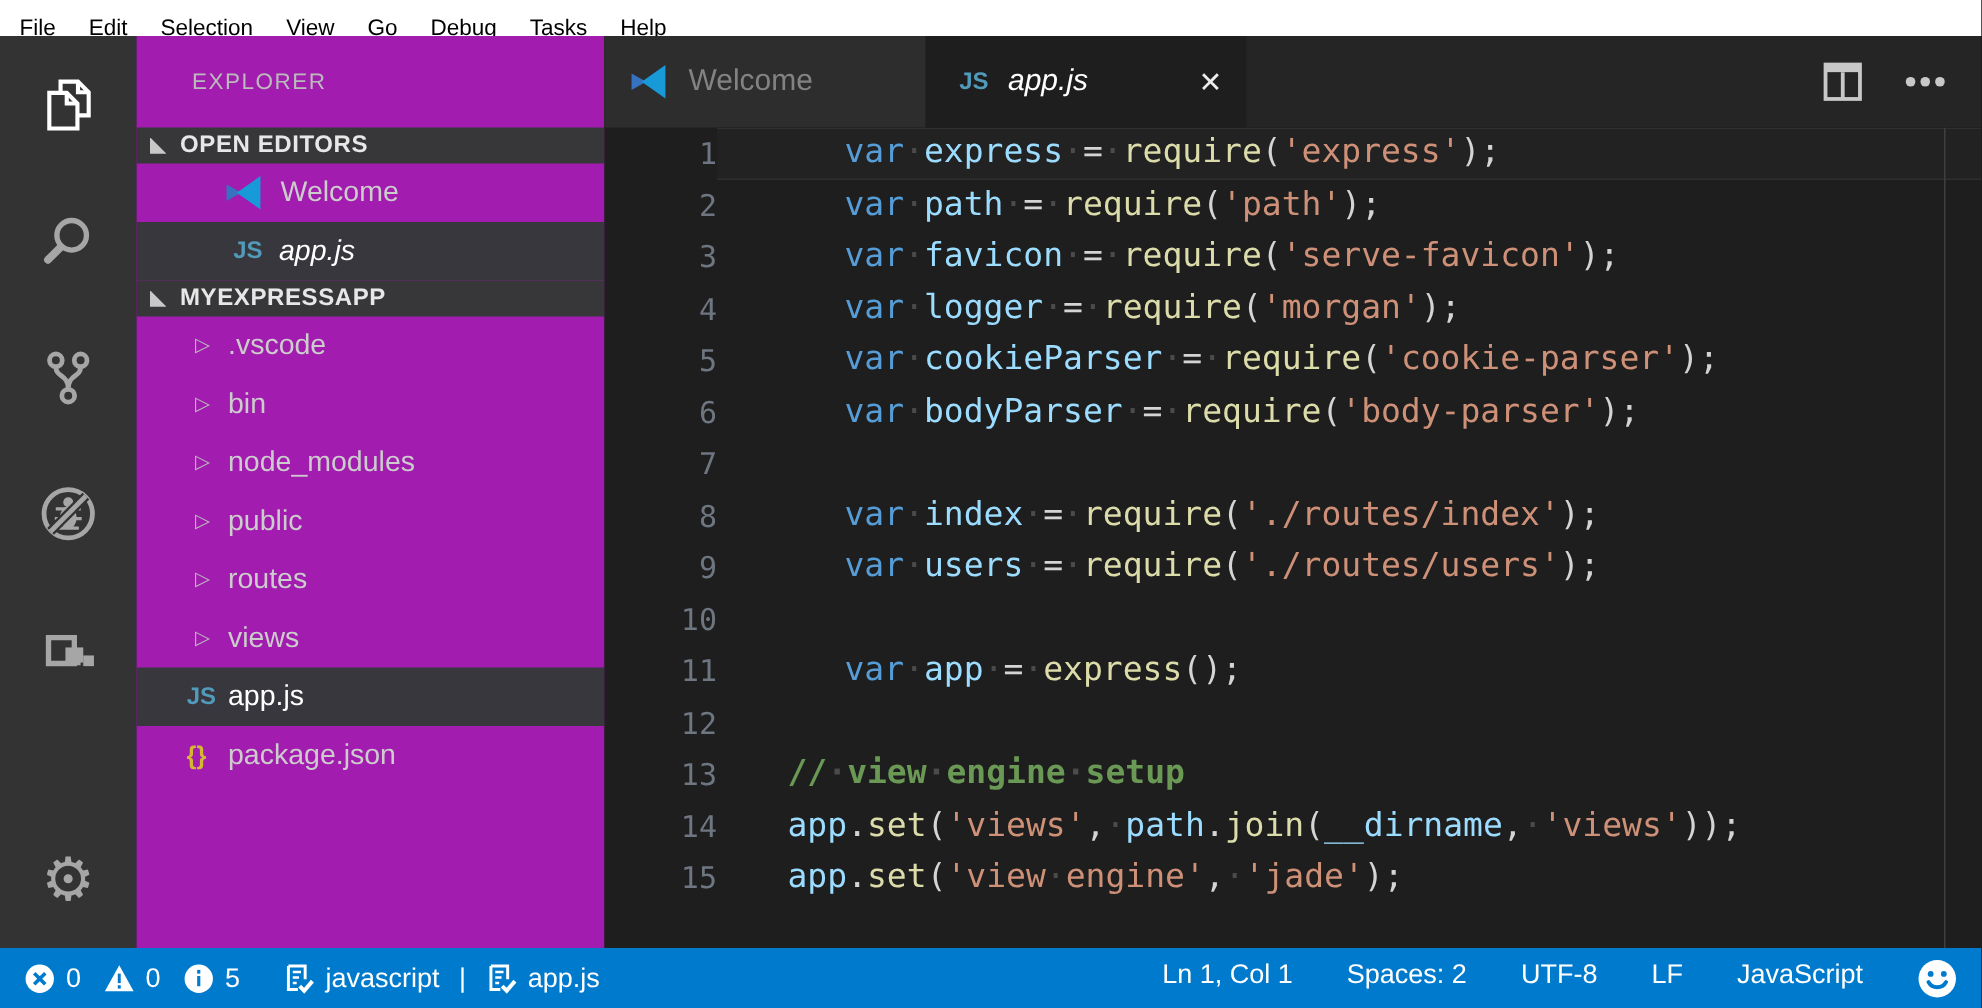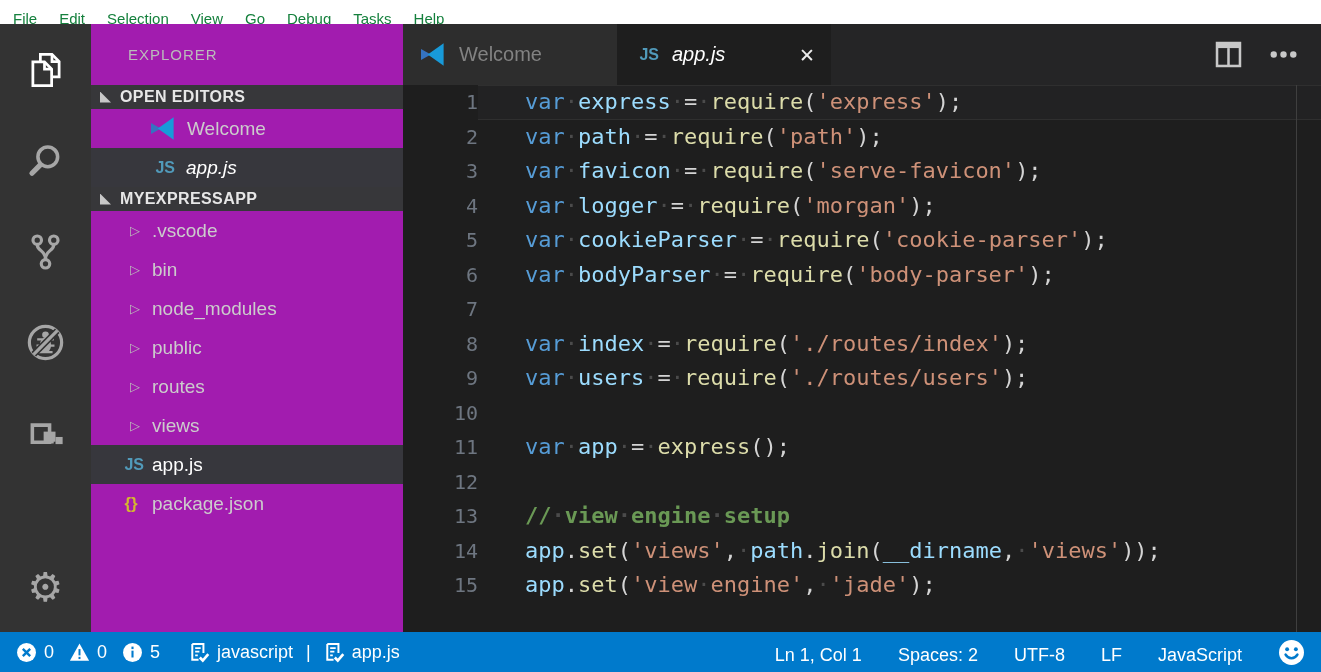--- a/index.html
+++ b/index.html
@@ -3,21 +3,21 @@
 <meta charset="utf-8">
 <style>
   * { margin:0; padding:0; box-sizing:border-box; }
   html,body { width:1321px; height:672px; overflow:hidden; background:#1E1E1E;
               font-family:"Liberation Sans", sans-serif; }
   #window { width:1321px; height:672px; display:flex; flex-direction:column; }
 
   
   .menubar { height:24px; background:#FFFFFF; display:flex; align-items:center;
              padding-left:2px; flex-shrink:0; }
-  .menu-item { font-size:15px; color:#15803d; padding:0 11px; height:24px;
+  .menu-item { font-size:15px; color:#000000; padding:0 11px; height:24px;
                display:flex; align-items:center; cursor:default;margin-top:13px; }
 
   
   .main { flex:1; display:flex; min-height:0; }
 
   
   .activitybar { width:91px; background:#333333; display:flex; flex-direction:column; flex-shrink:0; }
   .ab-item { height:91px; display:flex; align-items:center; justify-content:center; }
   .ab-bottom { margin-top:auto; }
   .gear-glyph { font-size:40px; color:#A6A6A6; line-height:1; font-family:"DejaVu Sans", sans-serif; }
@@ -53,30 +53,30 @@
   .tab .close { margin-left:auto; font-size:19px; color:#EDEDED; font-family:"DejaVu Sans", sans-serif; }
   .tab-actions { margin-left:auto; display:flex; align-items:center; gap:26px; padding-right:22px; }
 
   .code { flex:1; position:relative; overflow:hidden;
           font-family:"DejaVu Sans Mono", monospace; font-size:22px; }
   .code::after { content:""; position:absolute; top:0; bottom:0; right:24px; width:1px; background:#3F3F3F; }
   .cl { display:flex; height:34.5px; line-height:34.5px; }
   .ln { width:75px; text-align:right; color:#6E7681; font-size:20px; flex-shrink:0; }
   .lc { flex:1; padding-left:47px; white-space:pre; color:#D4D4D4; }
   .cl.current .lc { background:#222223; box-shadow:inset 0 1px 0 #2F2F2F, inset 0 -1px 0 #2F2F2F; }
-  .kw { color:#569CD6; } .vr { color:#9CDCFE; } .fn { color:#DCDCAA; }
+  .kw { color:#569CD6;margin-left:38px; } .vr { color:#9CDCFE; } .fn { color:#DCDCAA; }
   .st { color:#CE9178; } .op { color:#D4D4D4; } .cm { color:#6A9955;font-weight:bold; }
   .ws { color:#4B4B4B; }
 
   
   .statusbar { height:40px; background:#007ACC; flex-shrink:0; display:flex; align-items:center;
                padding:0 16px; color:#FFFFFF; font-size:18px; }
   .sb-group { display:flex; align-items:center; gap:7px; }
   .sb-left { display:flex; align-items:center; gap:15px; }
-  .sb-right { margin-left:auto; display:flex; align-items:flex-end; gap:36px; }
+  .sb-right { margin-left:auto; display:flex; align-items:flex-start; gap:36px; }
   .sb-sep { margin:0 4px; }
   .linters { margin-left:14px; display:flex; align-items:center; gap:9px; }
   svg { display:block; }
 </style>
 </head>
 <body>
 
 <div id="window">
   <div class="menubar" id="menubar">
       <div class="menu-item">File</div>

